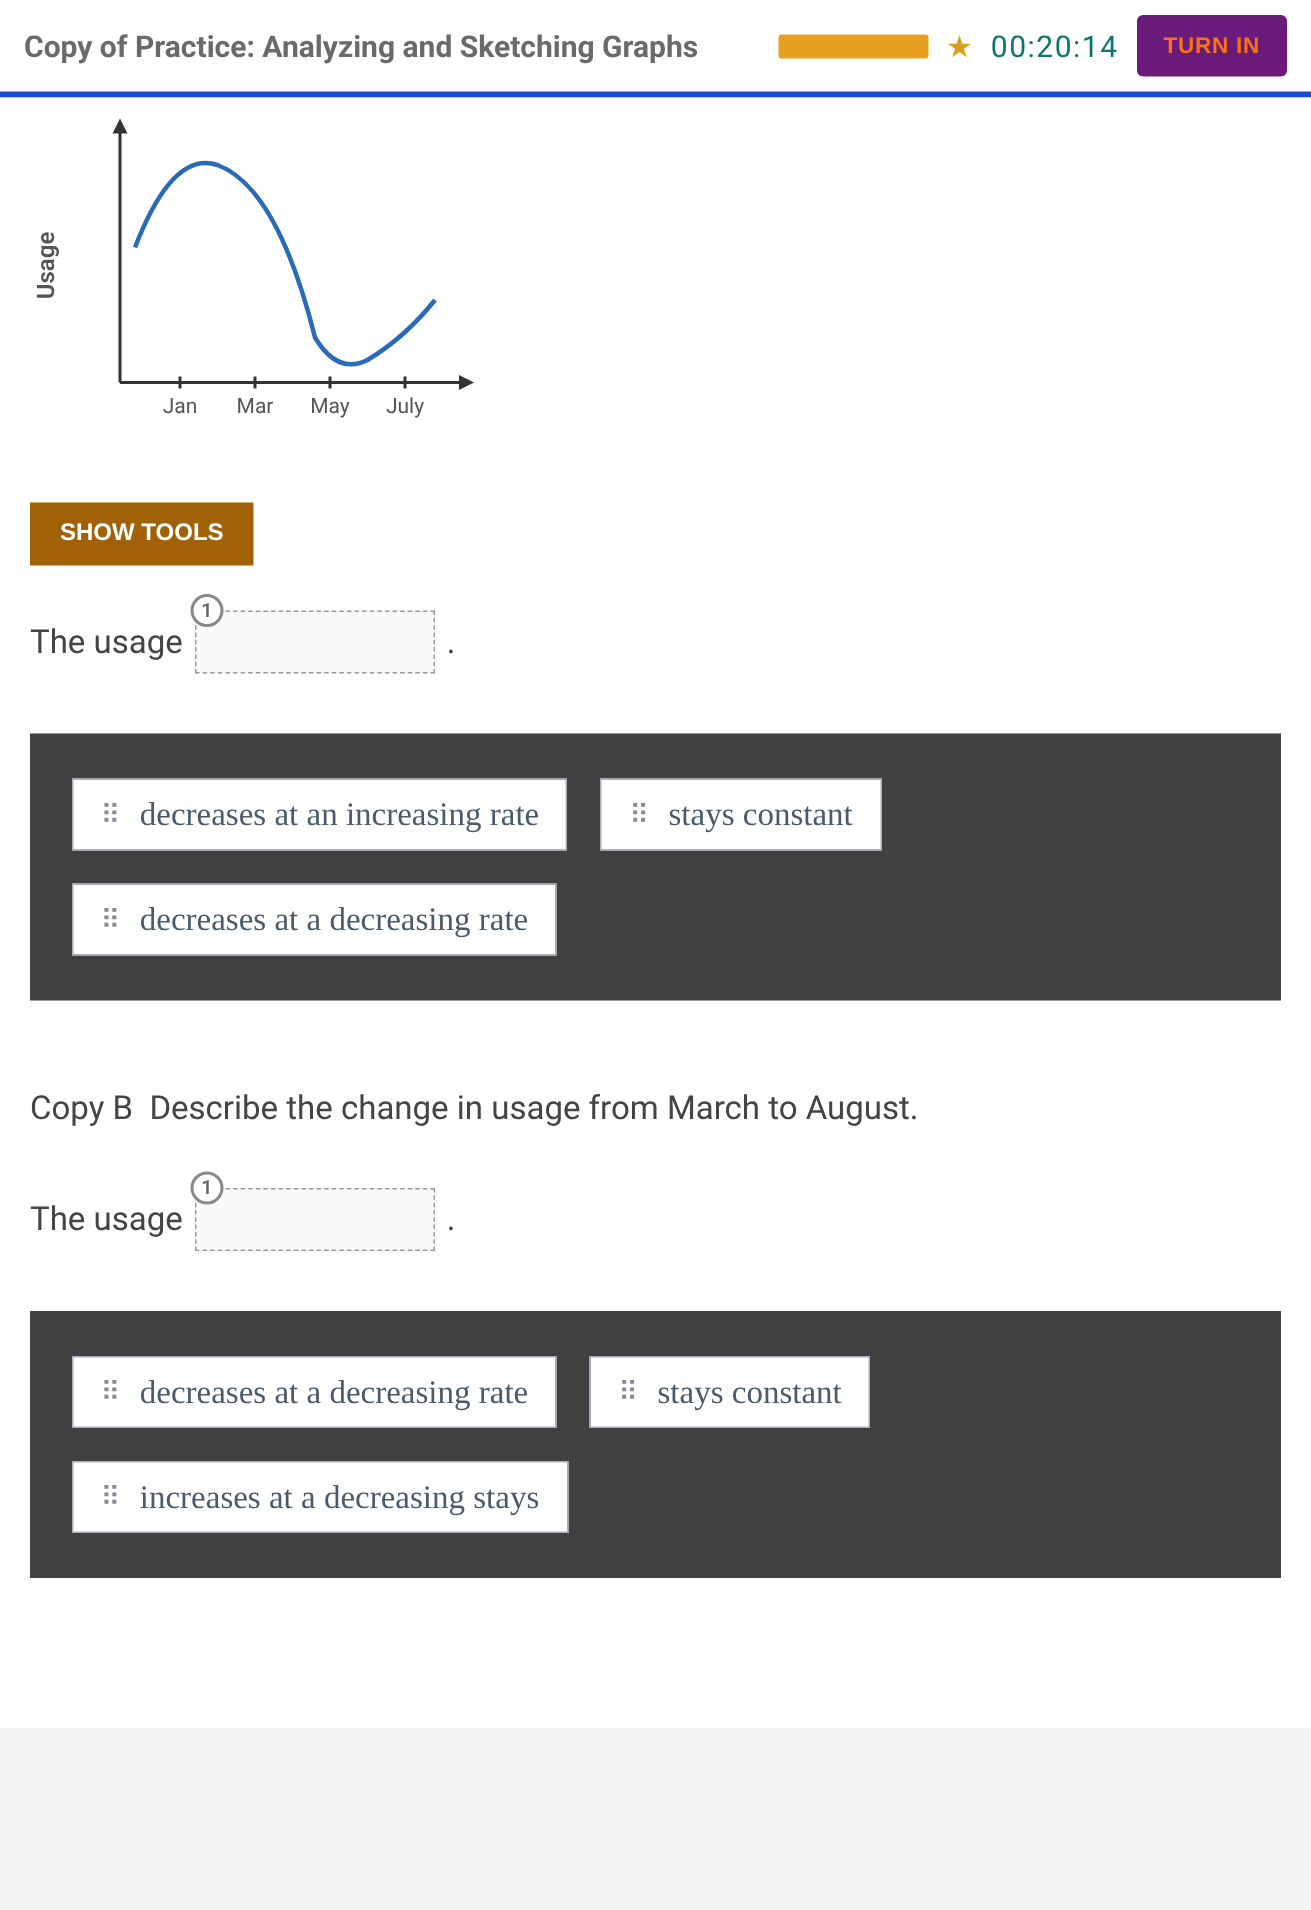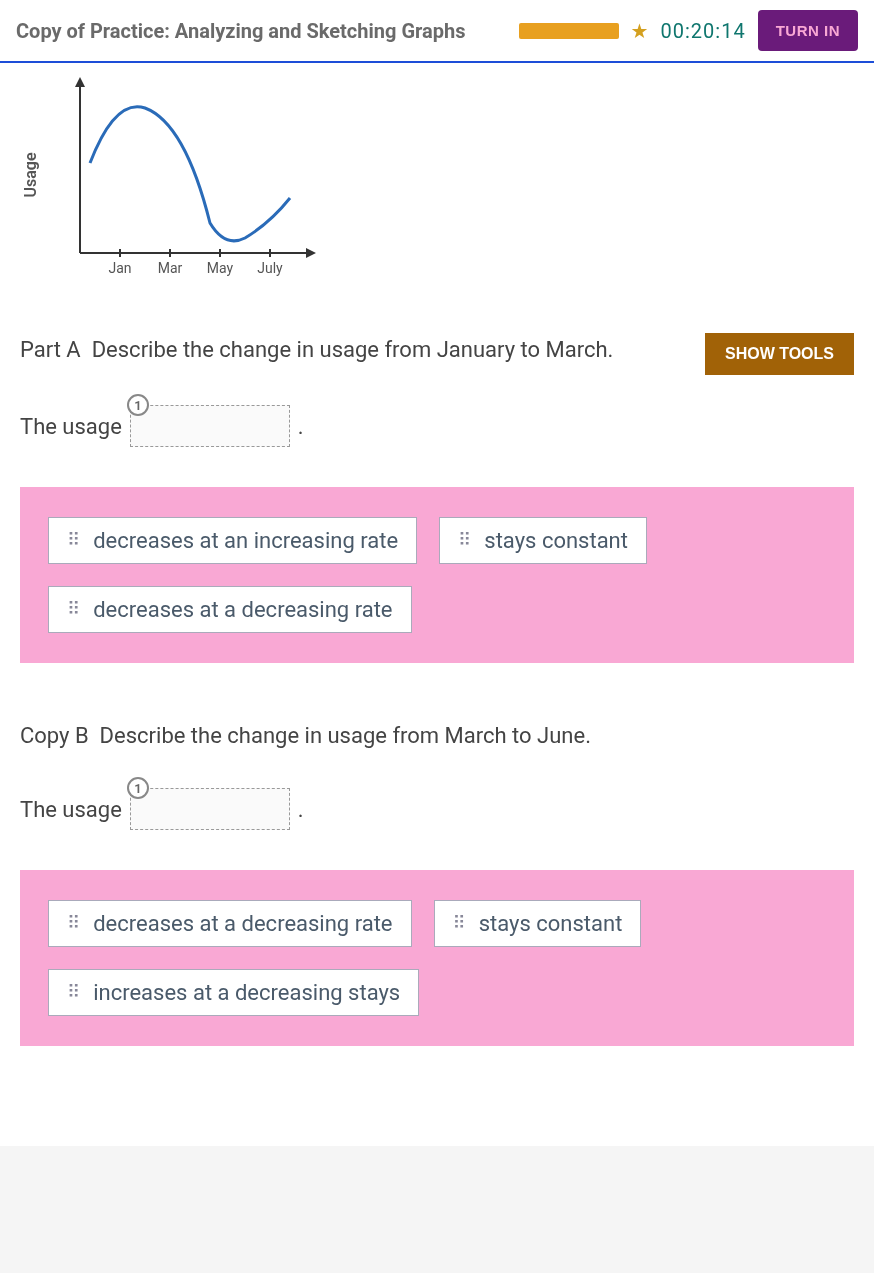--- a/index.html
+++ b/index.html
@@ -7,21 +7,21 @@
       font-family: -apple-system, BlinkMacSystemFont, "Segoe UI", Roboto, Arial, sans-serif;
       background: #f5f5f5;
       width: 874px;
       color: #333;
     }
     .header {
       display: flex;
       align-items: center;
       padding: 10px 16px;
       background: #fff;
-      border-bottom: 2px solid #1d4ed8;
+      border-bottom: 4px solid #1d4ed8;
       gap: 12px;
     }
     .title {
       flex: 1;
       font-size: 20px;
       font-weight: 700;
       color: #6a6a6a;
       line-height: 1.2;
     }
     .progress-bar {
@@ -34,21 +34,21 @@
       font-size: 20px;
       color: #d4a020;
     }
     .timer {
       font-size: 20px;
       color: #0f766e;
       letter-spacing: 1px;
     }
     .turn-in {
       background: #6a1b7a;
-      color: #f9a8d4;
+      color: #f97316;
       font-weight: 700;
       font-size: 15px;
       padding: 12px 18px;
       border: none;
       border-radius: 4px;
       cursor: pointer;
       letter-spacing: 0.5px;
     }
     .content {
       padding: 0 20px 40px;
@@ -122,26 +122,27 @@
       border: 2px solid #888;
       background: #fff;
       color: #666;
       font-size: 13px;
       display: flex;
       align-items: center;
       justify-content: center;
       font-weight: 600;
     }
     .options-panel {
-      background: #f9a8d4;
+      background: #404040;
       padding: 30px 28px;
       display: flex;
       flex-wrap: wrap;
       gap: 22px;
       margin-bottom: 60px;
+      font-family: Liberation Serif, serif;
     }
     .option-chip {
       background: #fff;
       border: 1.5px solid #aab;
       color: #4a5a6a;
       font-size: 22px;
       padding: 10px 18px;
       display: flex;
       align-items: center;
       gap: 12px;
@@ -194,23 +195,20 @@
       <text x="60" y="200" text-anchor="middle" font-size="14" fill="#555">Jan</text>
       <text x="110" y="200" text-anchor="middle" font-size="14" fill="#555">Mar</text>
       <text x="160" y="200" text-anchor="middle" font-size="14" fill="#555">May</text>
       <text x="210" y="200" text-anchor="middle" font-size="14" fill="#555">July</text>
 
       <path d="M 30 90 Q 55 25 85 35 Q 125 50 150 150 Q 165 175 185 165 Q 210 150 230 125" stroke="#2a6bb8" stroke-width="3" fill="none"></path>
     </svg>
   </div>
 
   <div class="part-row">
-    <div class="part-text">
-      <span class="part-label">Part A</span>&nbsp;&nbsp;<span>Describe the change in usage from January to March.</span>
-    </div>
     <button class="show-tools">SHOW TOOLS</button>
   </div>
 
   <div class="sentence-row">
     <span>The usage</span>
     <span class="drop-target">
       <span class="drop-badge">1</span>
     </span>
     <span>.</span>
   </div>
@@ -224,21 +222,21 @@
       <span class="drag-handle"></span>
       <span>stays constant</span>
     </div>
     <div class="option-chip">
       <span class="drag-handle"></span>
       <span>decreases at a decreasing rate</span>
     </div>
   </div>
 
   <div class="part-b-title">
-    <span>Copy B</span>&nbsp;&nbsp;<span>Describe the change in usage from March to June.</span>
+    <span>Copy B</span>&nbsp;&nbsp;<span>Describe the change in usage from March to August.</span>
   </div>
 
   <div class="sentence-row">
     <span>The usage</span>
     <span class="drop-target">
       <span class="drop-badge">1</span>
     </span>
     <span>.</span>
   </div>
 

